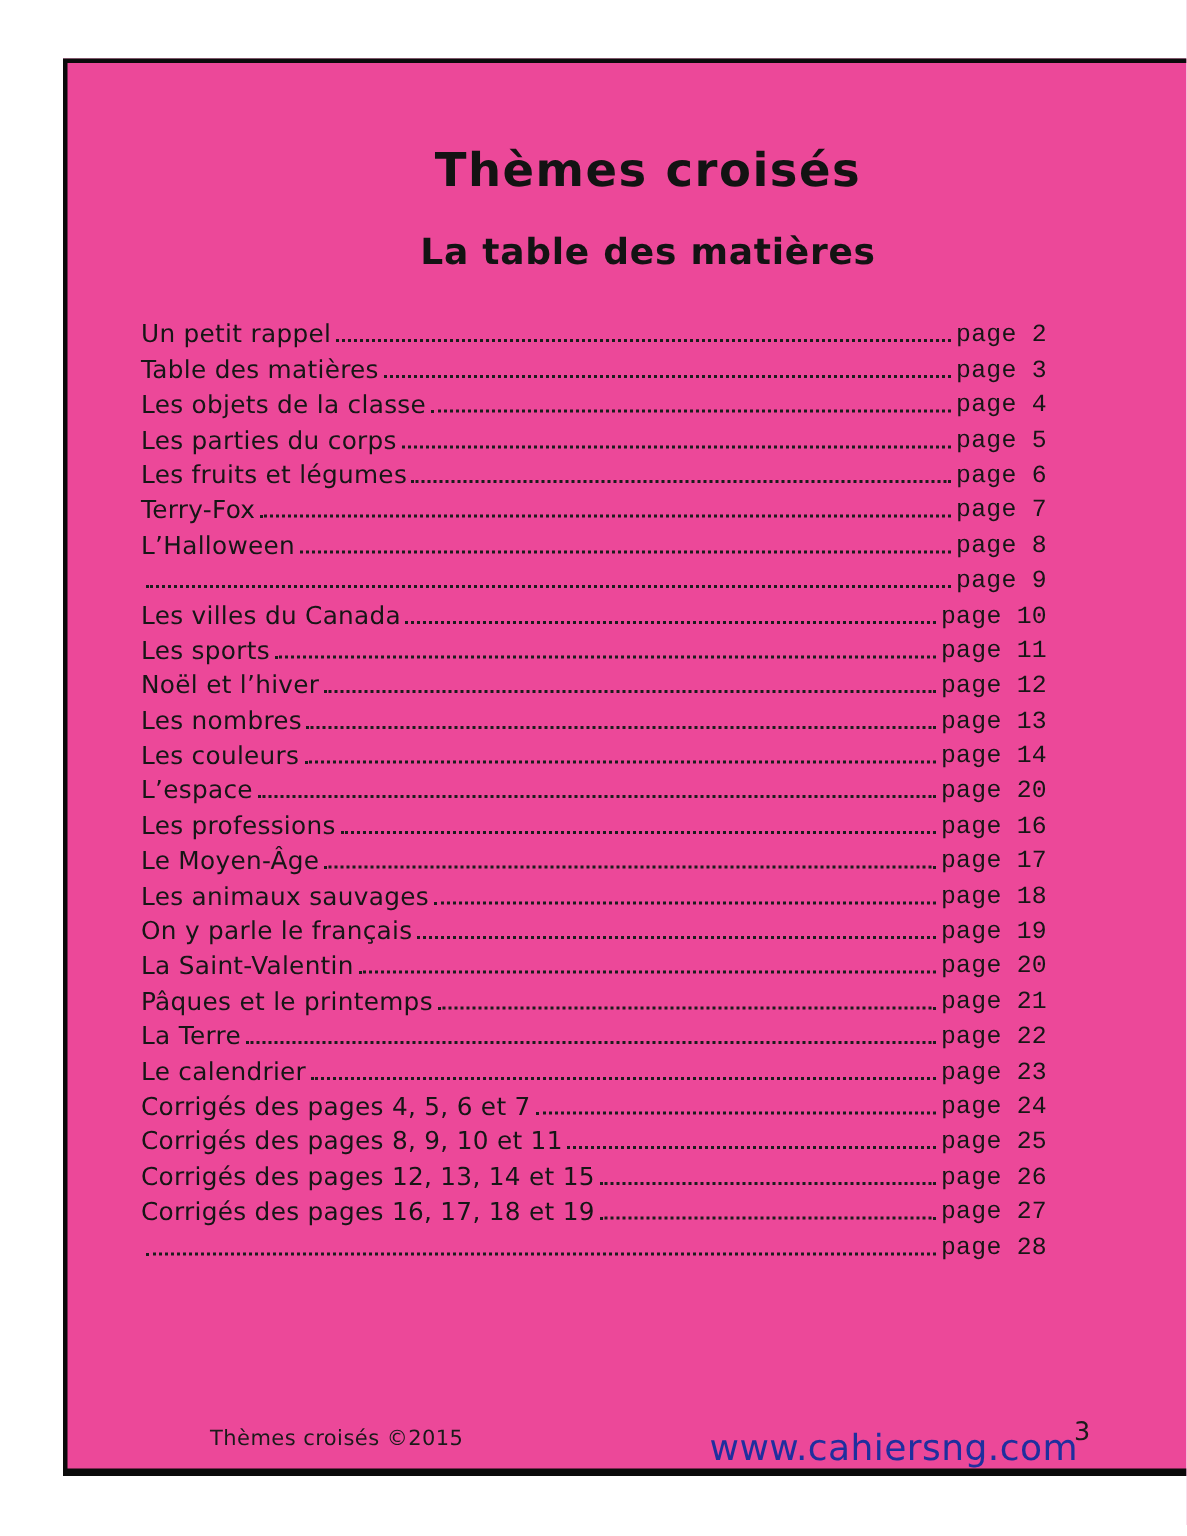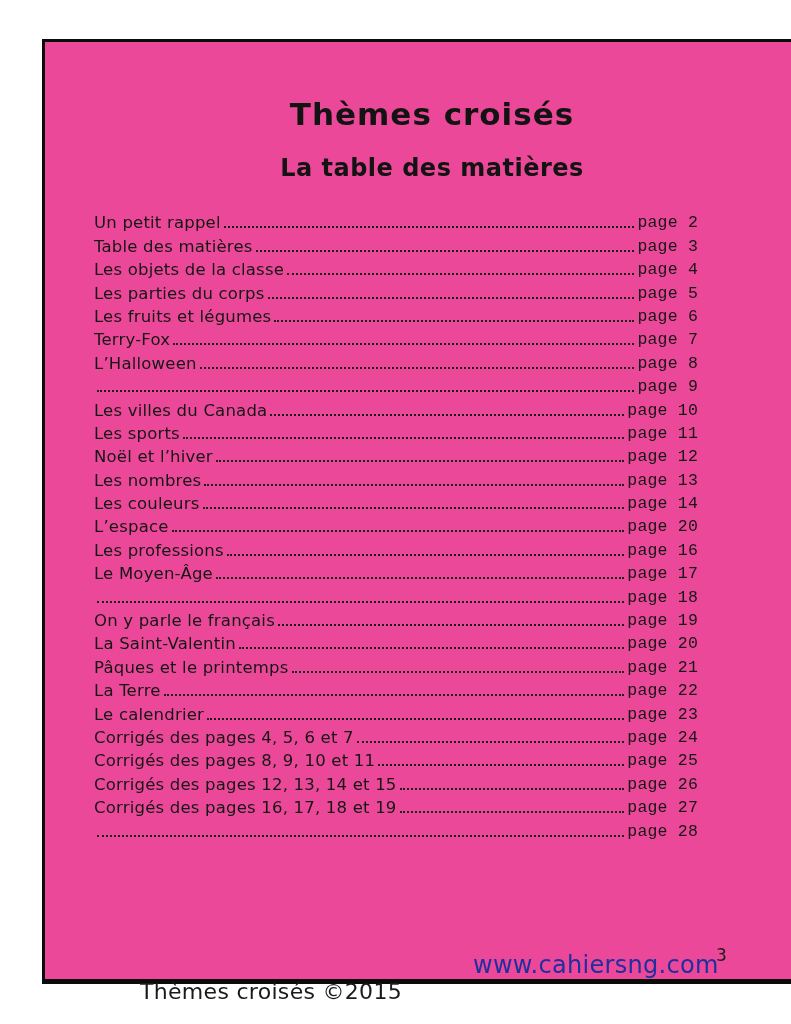--- a/index.html
+++ b/index.html
@@ -78,24 +78,23 @@
   }
   .toc-page {
     flex: 0 0 auto;
     letter-spacing: 0.2px;
     font-family: Liberation Mono, monospace;
   }
   .footer-copyright {
     position: absolute;
     left: 95px;   
     top: 909px;   
-    font-size: 22px;
+    font-size: 14px;
     letter-spacing: 0.3px;
     color: #1a1a1a;
-    margin-top: 28px;
   }
   .footer-website {
     position: absolute;
     left: 428px;  
     top: 909px;
     font-size: 24px;
     font-weight: 400;
     letter-spacing: 0.3px;
     cursor: pointer;
   }
@@ -205,20 +204,21 @@
     <span class="toc-page">page 16</span>
   </div>
 
   <div class="toc-row">
     <span class="toc-label">Le Moyen-Âge</span>
     <span class="toc-dots"></span>
     <span class="toc-page">page 17</span>
   </div>
 
   <div class="toc-row">
+    <span class="toc-label">Les animaux sauvages</span>
     <span class="toc-dots"></span>
     <span class="toc-page">page 18</span>
   </div>
 
   <div class="toc-row">
     <span class="toc-label">On y parle le français</span>
     <span class="toc-dots"></span>
     <span class="toc-page">page 19</span>
   </div>
 

